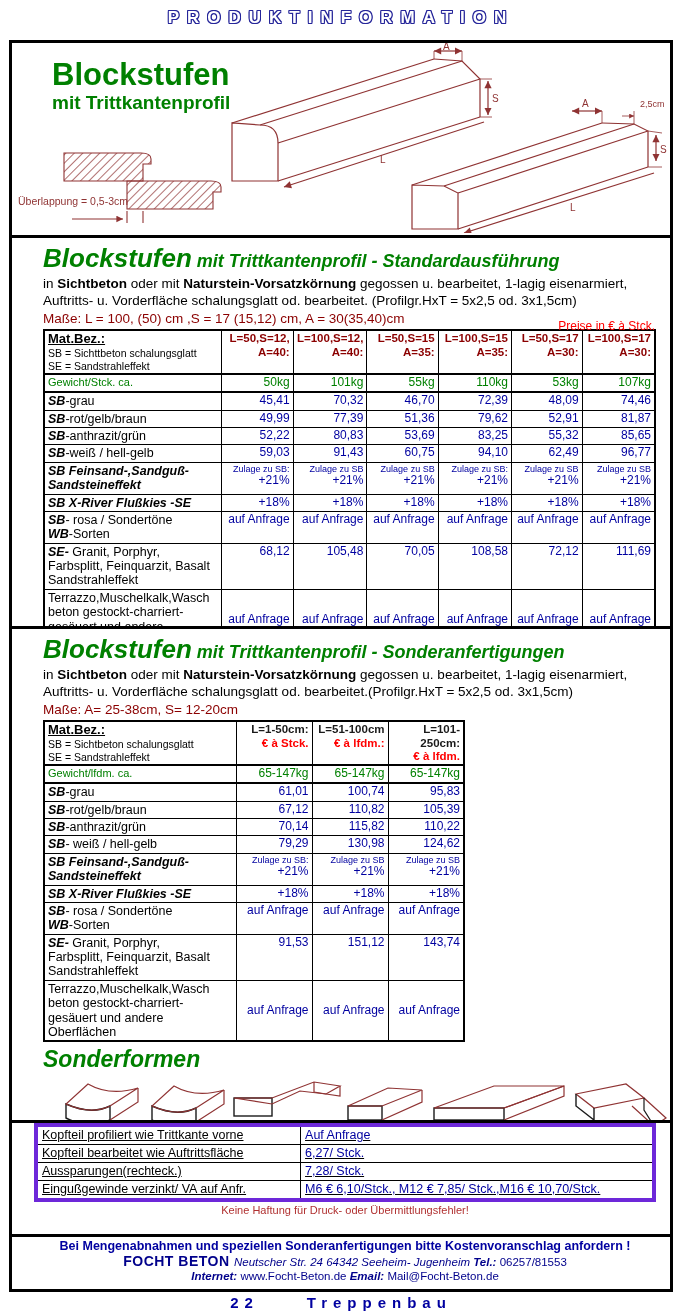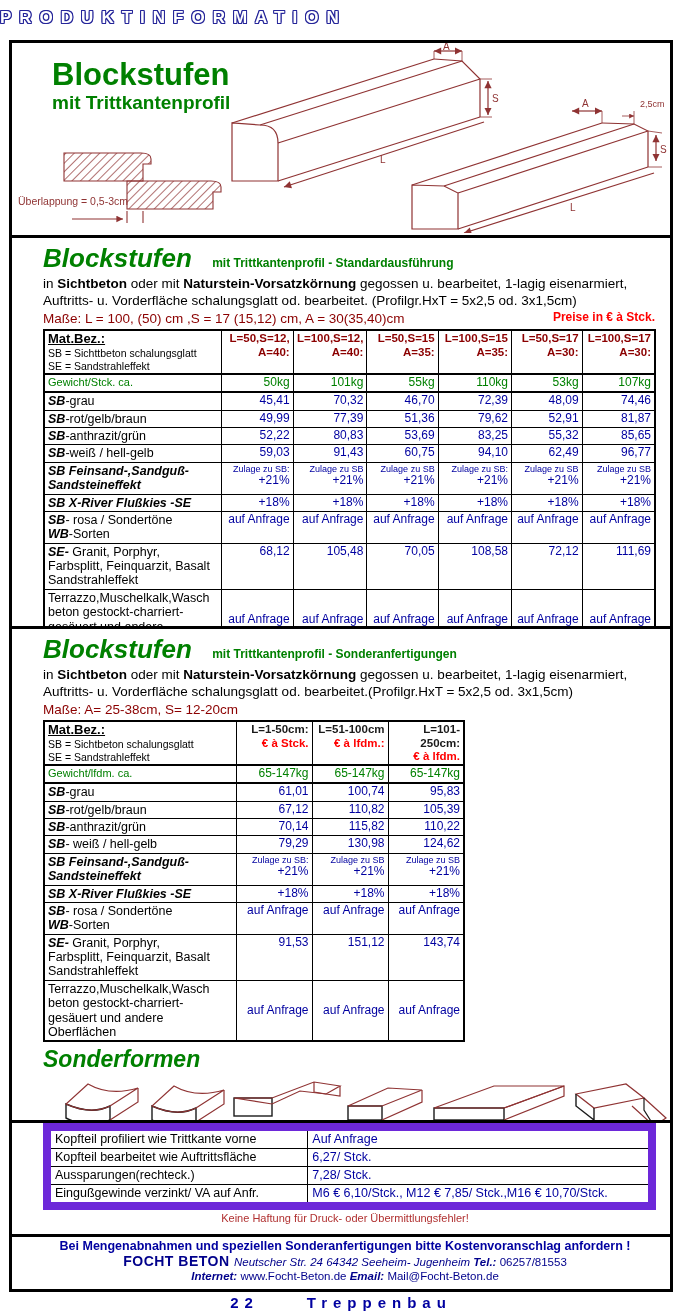--- a/index.html
+++ b/index.html
@@ -2,45 +2,45 @@
 <html><head>
 <meta charset="utf-8">
 <style>
   html,body{margin:0;padding:0;}
   body{
     width:682px;height:1315px;position:relative;background:#fff;
     font-family:"Liberation Sans", sans-serif;color:#000;overflow:hidden;
   }
   
   .doc-title{
-    position:absolute;top:8px;left:0;right:0;
+    position:absolute;top:8px;left:0;right:0;text-align:center;
     font-size:17px;font-weight:bold;letter-spacing:8px;color:#fff;
     text-shadow:-1px -1px 0 #26269a,1px -1px 0 #26269a,-1px 1px 0 #26269a,1px 1px 0 #26269a,0 1px 0 #26269a,0 -1px 0 #26269a,1px 0 0 #26269a,-1px 0 0 #26269a;
   }
   
   .frame{position:absolute;left:9px;top:40px;width:664px;height:1252px;border:3px solid #000;box-sizing:border-box;background:#fff;}
   .sec{position:relative;box-sizing:border-box;border-bottom:3px solid #000;overflow:hidden;padding:0 14px 0 22px;}
   .s1{height:195px;padding:0;}
   .s2{height:391px;}
   .s3{height:494px;}
   .s4{height:114px;}
   .s5{height:48px;border-bottom:none;text-align:center;}
   
   .intro-title{position:absolute;left:40px;top:16px;z-index:2;}
   .intro-title .t1{color:#008000;font-size:31px;font-weight:bold;line-height:1.05;}
   .intro-title .t2{color:#008000;font-size:19px;font-weight:bold;}
   .intro-svg{position:absolute;left:2px;top:0;}
   
   .sec-title{margin:6px 0 3px 9px;line-height:1.1;}
   .st-big{color:#008000;font-style:italic;font-weight:bold;font-size:26px;}
-  .st-small{color:#008000;font-weight:bold;font-size:12px;margin-left:17px;}
+  .st-small{color:#008000;font-style:italic;font-weight:bold;font-size:18px;}
   .desc{margin:1px 0 1px 9px;font-size:13.5px;line-height:1.25;}
   .desc .b{font-weight:bold;}
   .masse{margin:1px 0 3px 9px;font-size:13.5px;color:#8b0000;}
-  .price-note{position:absolute;right:15px;top:72px;color:#f00;font-weight:bold;font-size:12px;text-align:center;}
+  .price-note{position:absolute;right:15px;top:81px;color:#f00;font-weight:normal;font-size:12px;text-align:center;}
   
   table.price{border-collapse:collapse;table-layout:fixed;margin-left:9px;border:2px solid #000;}
   table.price td{border:1px solid #000;padding:1px 3px;vertical-align:top;box-sizing:border-box;line-height:1.15;}
   table.price thead td{border-bottom:2px solid #000;}
   .mathead .mb{font-weight:bold;text-decoration:underline;font-size:13px;}
   .mathead .leg{font-size:10.5px;white-space:pre-line;line-height:1.2;}
   .colh{color:#8b0000;font-weight:bold;text-align:right;font-size:11.5px;white-space:pre-line;}
   .colh .ch-l{display:block;color:#1a1a1a;}
   .colh .ch-e{display:block;color:#f00;}
   td.lbl{font-size:12.5px;white-space:pre-line;}
@@ -51,21 +51,21 @@
   td.lbl.glab{font-size:11px;}
   tr.thick td{border-bottom:2px solid #000;}
   td.cel.mid{vertical-align:middle;}
   
   .sf-title{margin:5px 0 1px 9px;color:#008000;font-style:italic;font-weight:bold;font-size:23px;line-height:1.1;}
   .sf-note{margin:0 0 2px 9px;font-size:13.5px;}
   .sf-row{display:flex;justify-content:space-between;align-items:flex-end;padding:2px 12px 0 26px;}
   .sf-item{text-align:center;}
   
   .zu-title{margin:4px 0 2px 9px;color:#008000;font-style:italic;font-weight:bold;font-size:19px;line-height:1.1;}
-  table.zus{border-collapse:collapse;table-layout:fixed;margin-left:9px;border:8px solid #6d28d9;}
+  table.zus{border-collapse:collapse;table-layout:fixed;border:4px solid #6d28d9;text-decoration:underline;}
   table.zus td{border:1px solid #000;padding:0 4px;font-size:12.5px;line-height:1.35;vertical-align:top;box-sizing:border-box;}
   table.zus td.cel{text-align:left;color:#0000a0;}
   table.zus td.lbl{font-size:12.5px;}
   .haft{color:#b03030;font-size:11px;text-align:center;margin-top:2px;}
   
   .f1{color:#0000a0;font-weight:bold;font-size:12.5px;margin-top:2px;line-height:1.15;}
   .f2,.f3,.f4{color:#00008b;font-size:11.5px;line-height:1.15;}
   .f2 .fb{font-weight:900;font-size:14px;letter-spacing:0.5px;}
   .f2 .it,.f3 .it{font-style:italic;}
   .f2 .bit,.f3 .bit{font-weight:bold;font-style:italic;}

